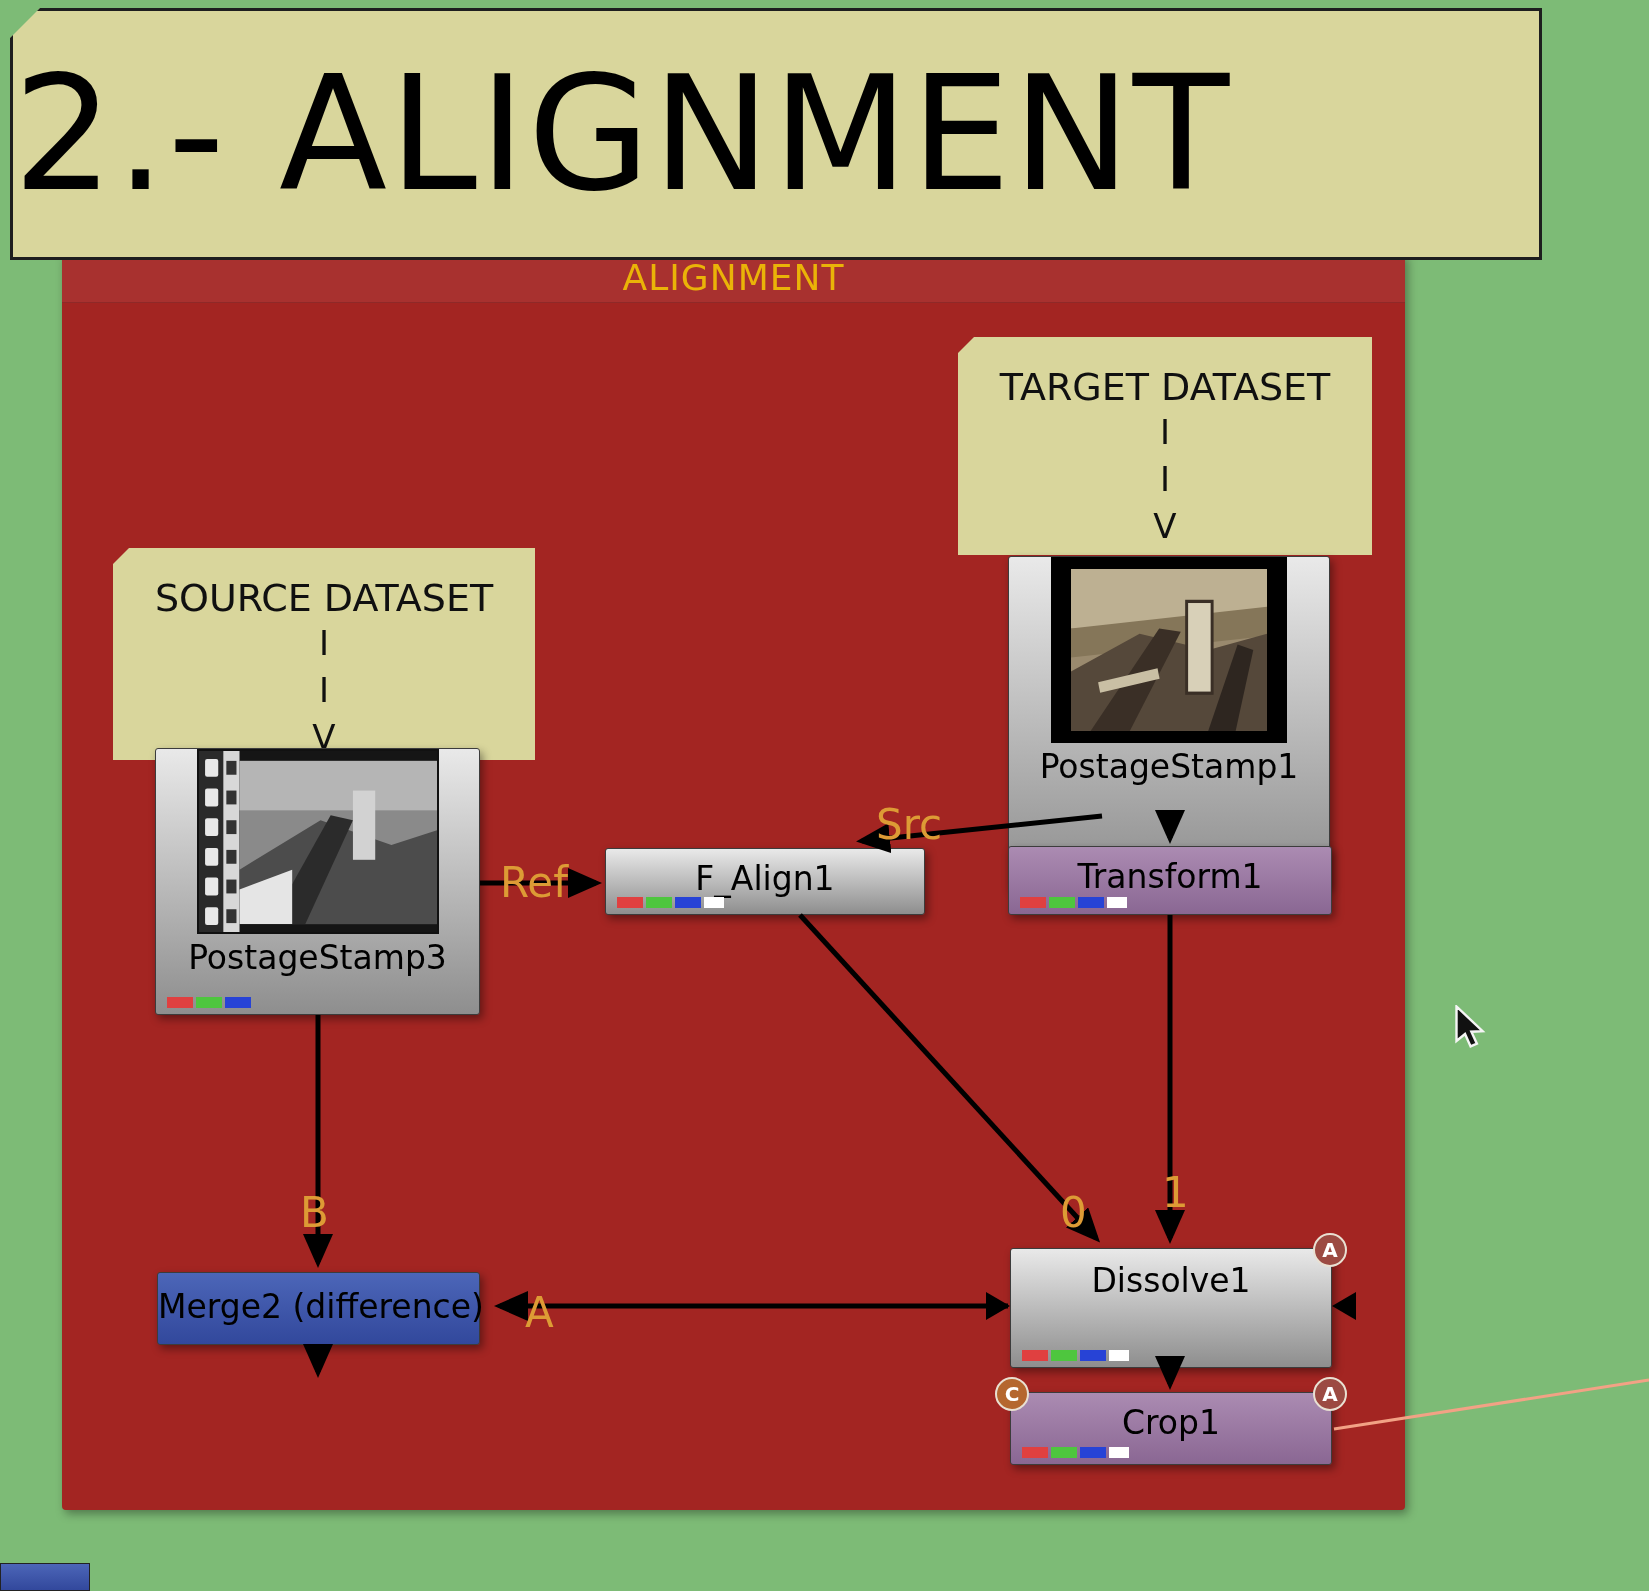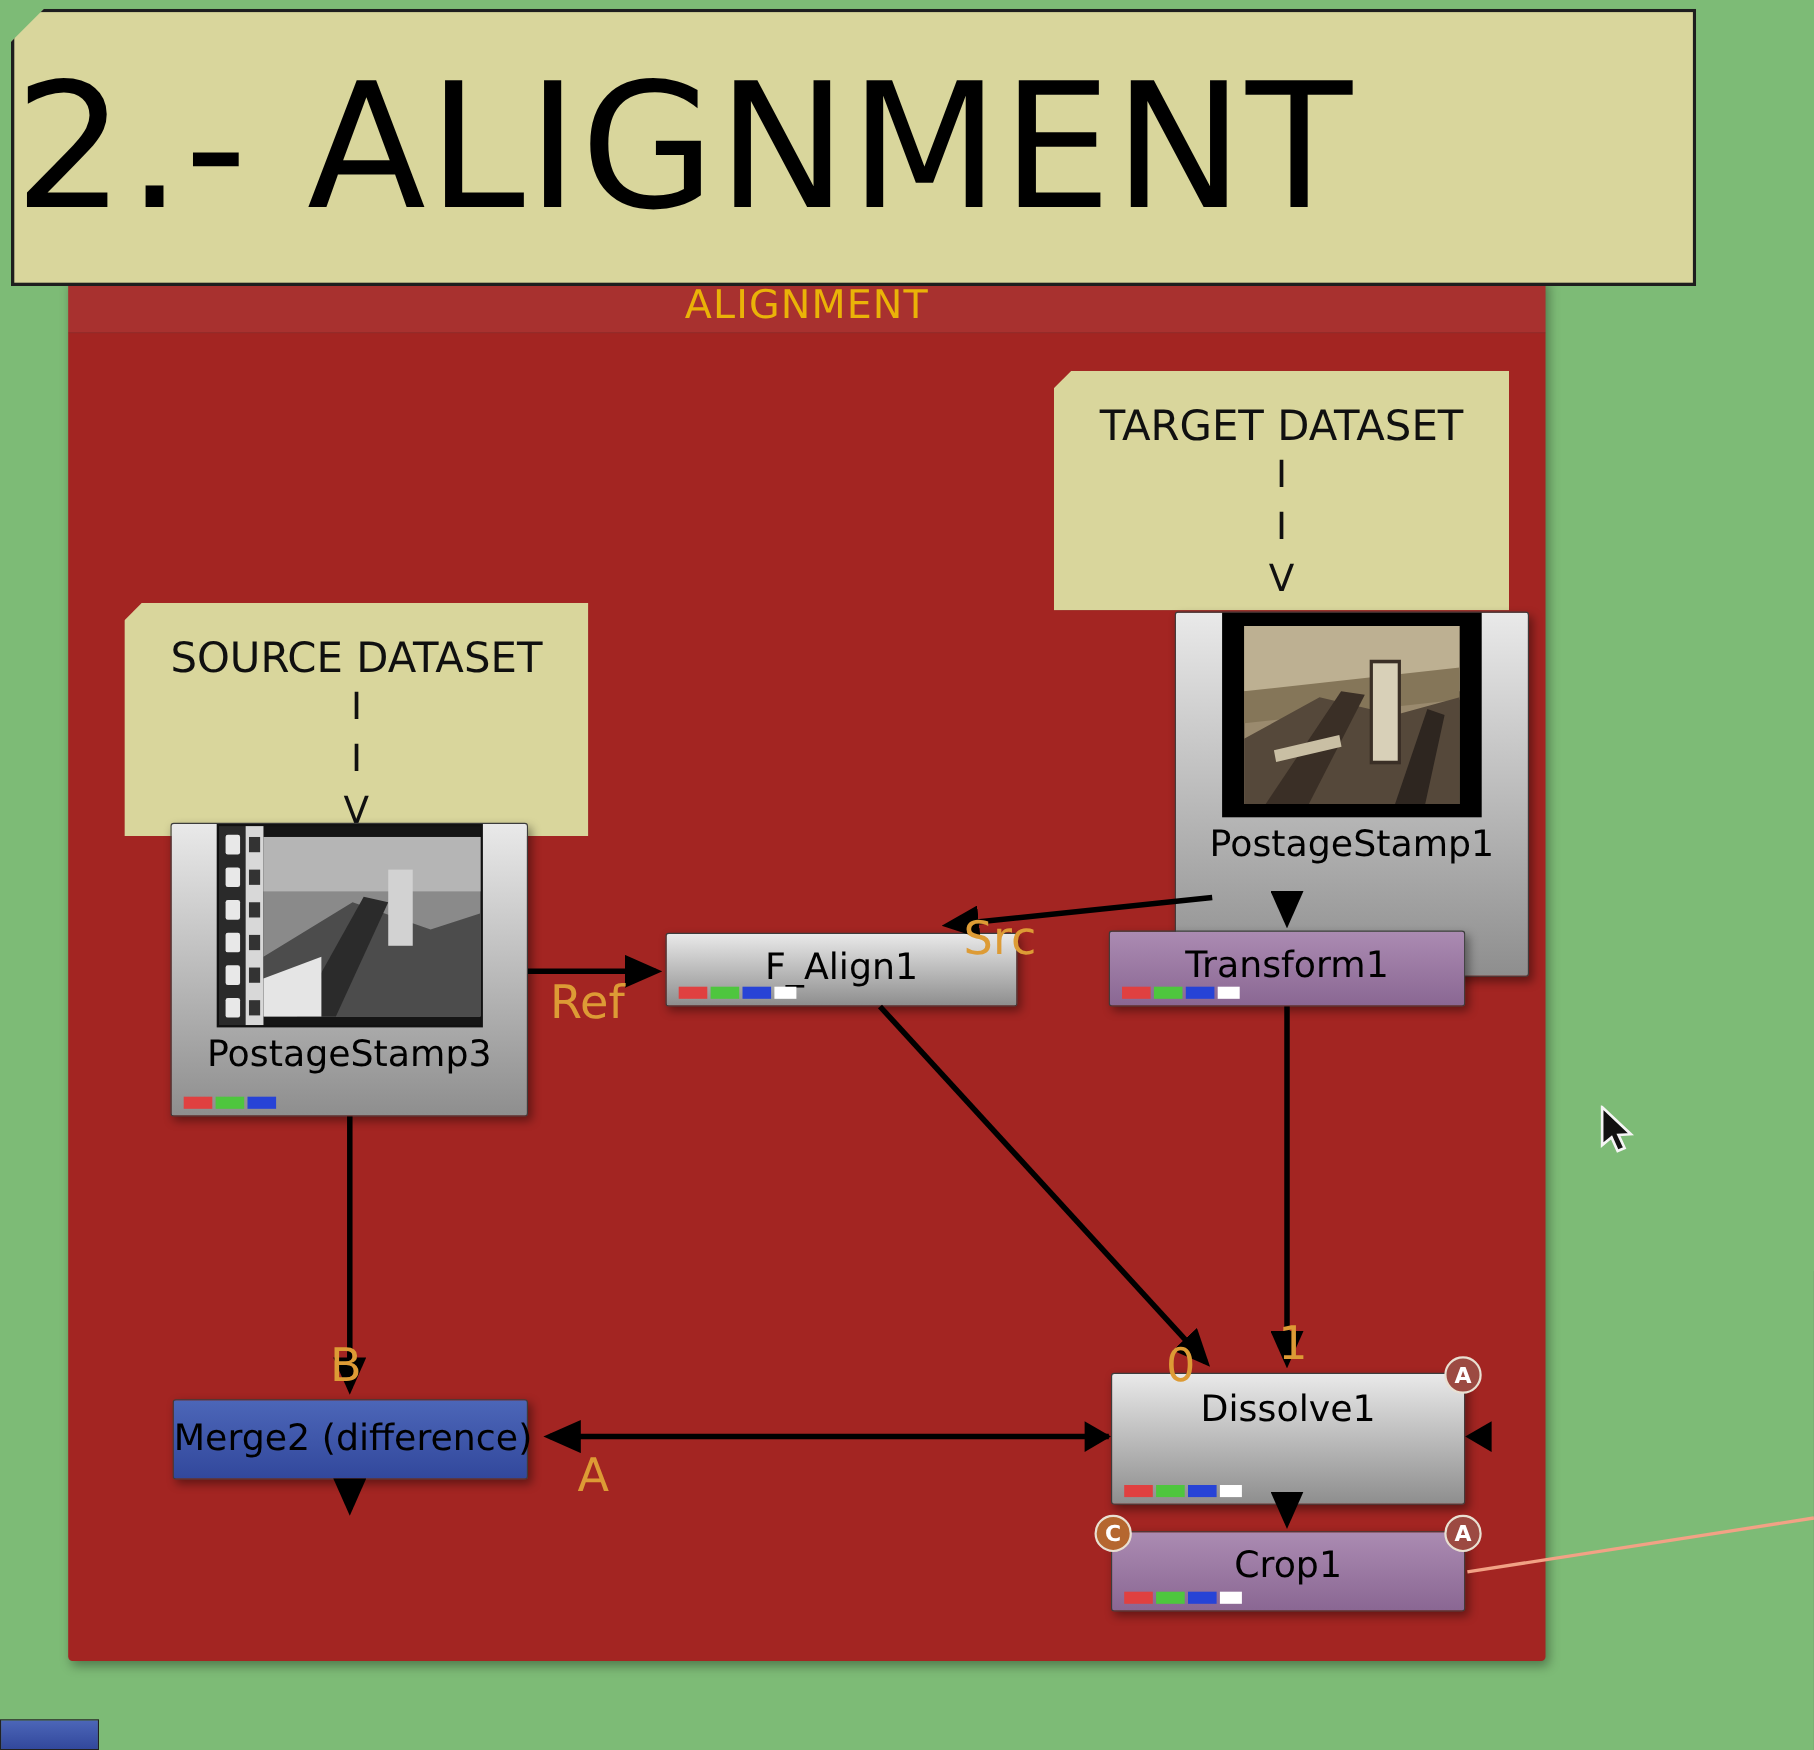--- a/index.html
+++ b/index.html
@@ -43,21 +43,21 @@
 
   
   .node{position:absolute;border:1px solid #3c3c3c;border-radius:3px;z-index:3;
     box-shadow:3px 4px 9px rgba(0,0,0,.4);}
   .node.gray{background:linear-gradient(#e9e9e9,#8e8e8e);}
   .node.purple{background:linear-gradient(#ab8bb2,#8a6793);}
   .node.blue{background:linear-gradient(#4c66b8,#32489c);}
   .node-label{text-align:center;font-size:33px;color:#000;white-space:nowrap;}
   .node-sublabel{text-align:center;font-size:33px;color:#000;}
 
-  #node-postage1{left:1068px;top:556px;width:322px;height:332px;}
+  #node-postage1{left:1008px;top:556px;width:322px;height:332px;}
   #node-postage3{left:155px;top:748px;width:325px;height:267px;}
   #node-falign{left:605px;top:848px;width:320px;height:67px;}
   #node-transform{left:1008px;top:846px;width:324px;height:69px;}
   #node-merge{left:157px;top:1272px;width:323px;height:73px;}
   #node-dissolve{left:1010px;top:1248px;width:322px;height:120px;}
   #node-crop{left:1010px;top:1392px;width:322px;height:73px;}
 
   .one-line .node-label{padding-top:10px;}
   #node-merge .node-label{padding-top:14px;}
   #node-dissolve .node-label{padding-top:12px;}
@@ -78,21 +78,21 @@
     display:flex;align-items:center;justify-content:center;z-index:6;}
   .badge.maroon{background:var(--badge-maroon);}
   .badge.orange{background:var(--badge-orange);}
   .badge.tr{top:-16px;right:-16px;}
   .badge.tl{top:-16px;left:-16px;}
 
   
   #edges{position:absolute;left:0;top:0;z-index:4;pointer-events:none;}
   #edges path.edge{stroke:#000;stroke-width:5;fill:none;pointer-events:stroke;}
   #edges polygon.stub{fill:#000;}
-  .edge-label{position:absolute;color:var(--label-amber);font-size:42px;z-index:6;white-space:nowrap;margin-top:28px;}
+  .edge-label{position:absolute;color:var(--label-amber);font-size:42px;z-index:6;white-space:nowrap;}
   #lbl-src{left:876px;top:800px;}
   #lbl-ref{left:500px;top:858px;}
   #lbl-0{left:1060px;top:1188px;}
   #lbl-1{left:1162px;top:1168px;}
   #lbl-b{left:300px;top:1188px;}
   #lbl-a{left:525px;top:1288px;}
 
   #partial-node{position:absolute;left:0;top:1563px;width:90px;height:28px;
     background:linear-gradient(#4c66b8,#32489c);border:1px solid #222;z-index:3;}
 

